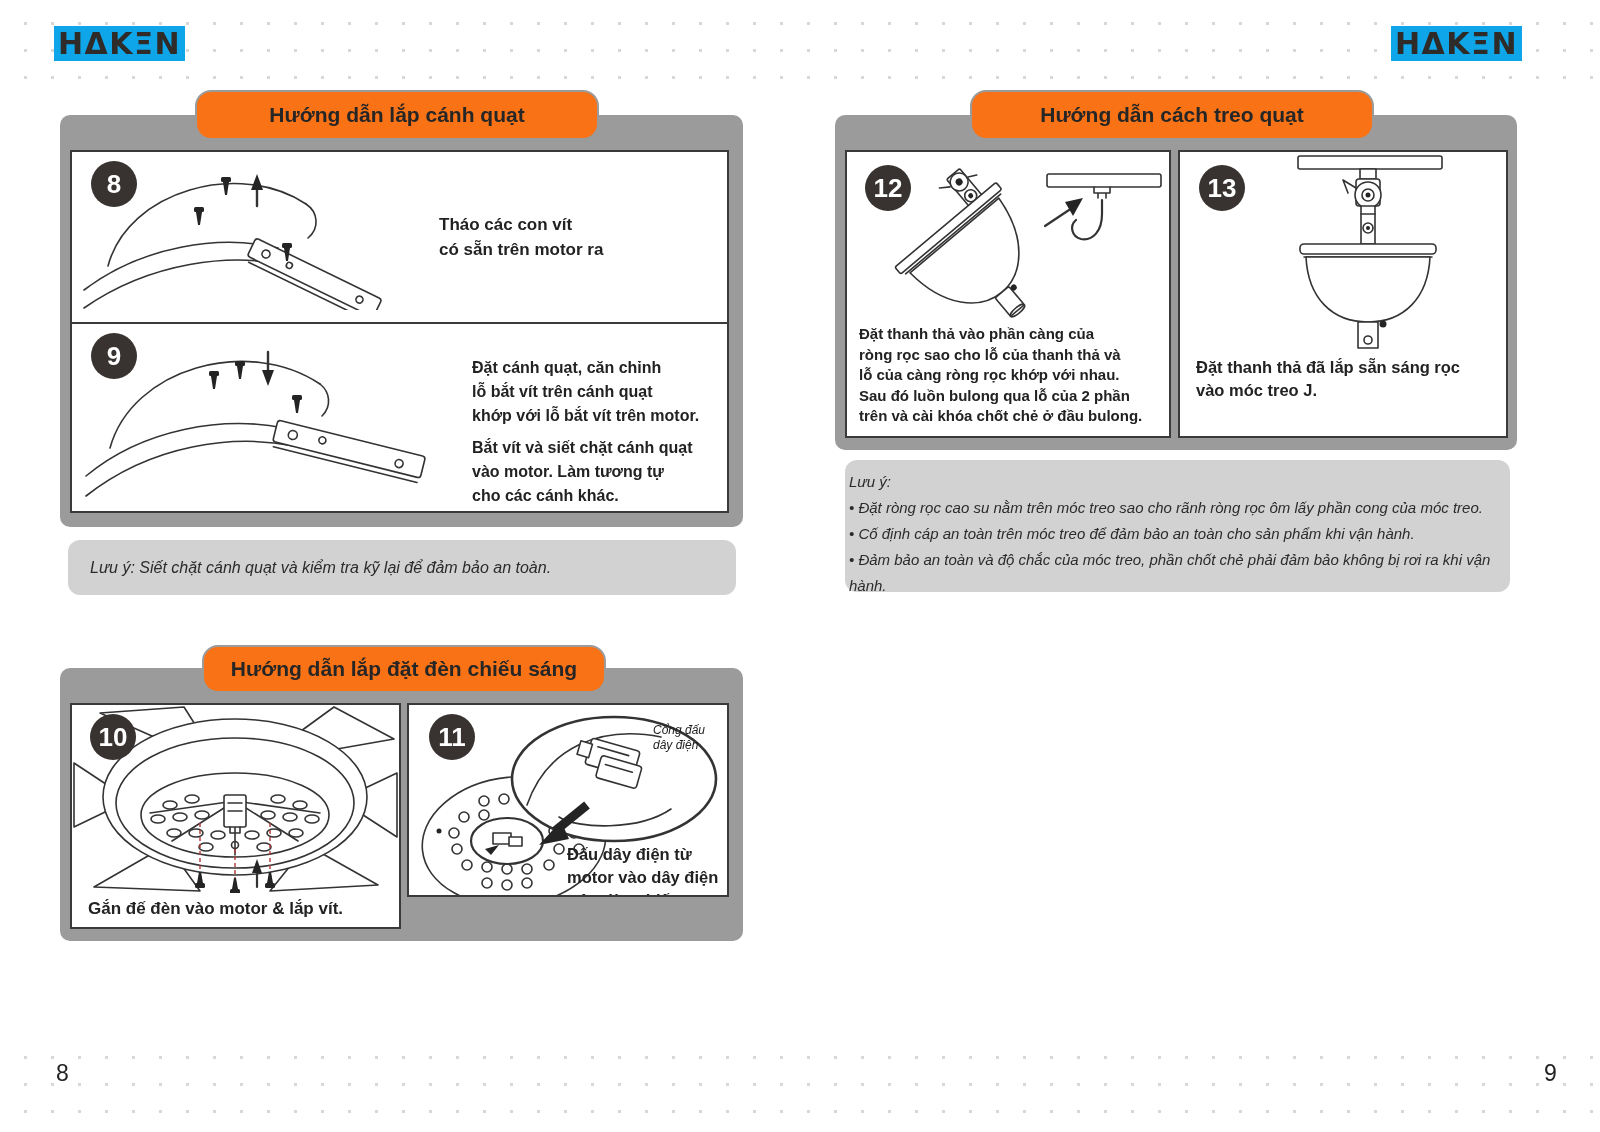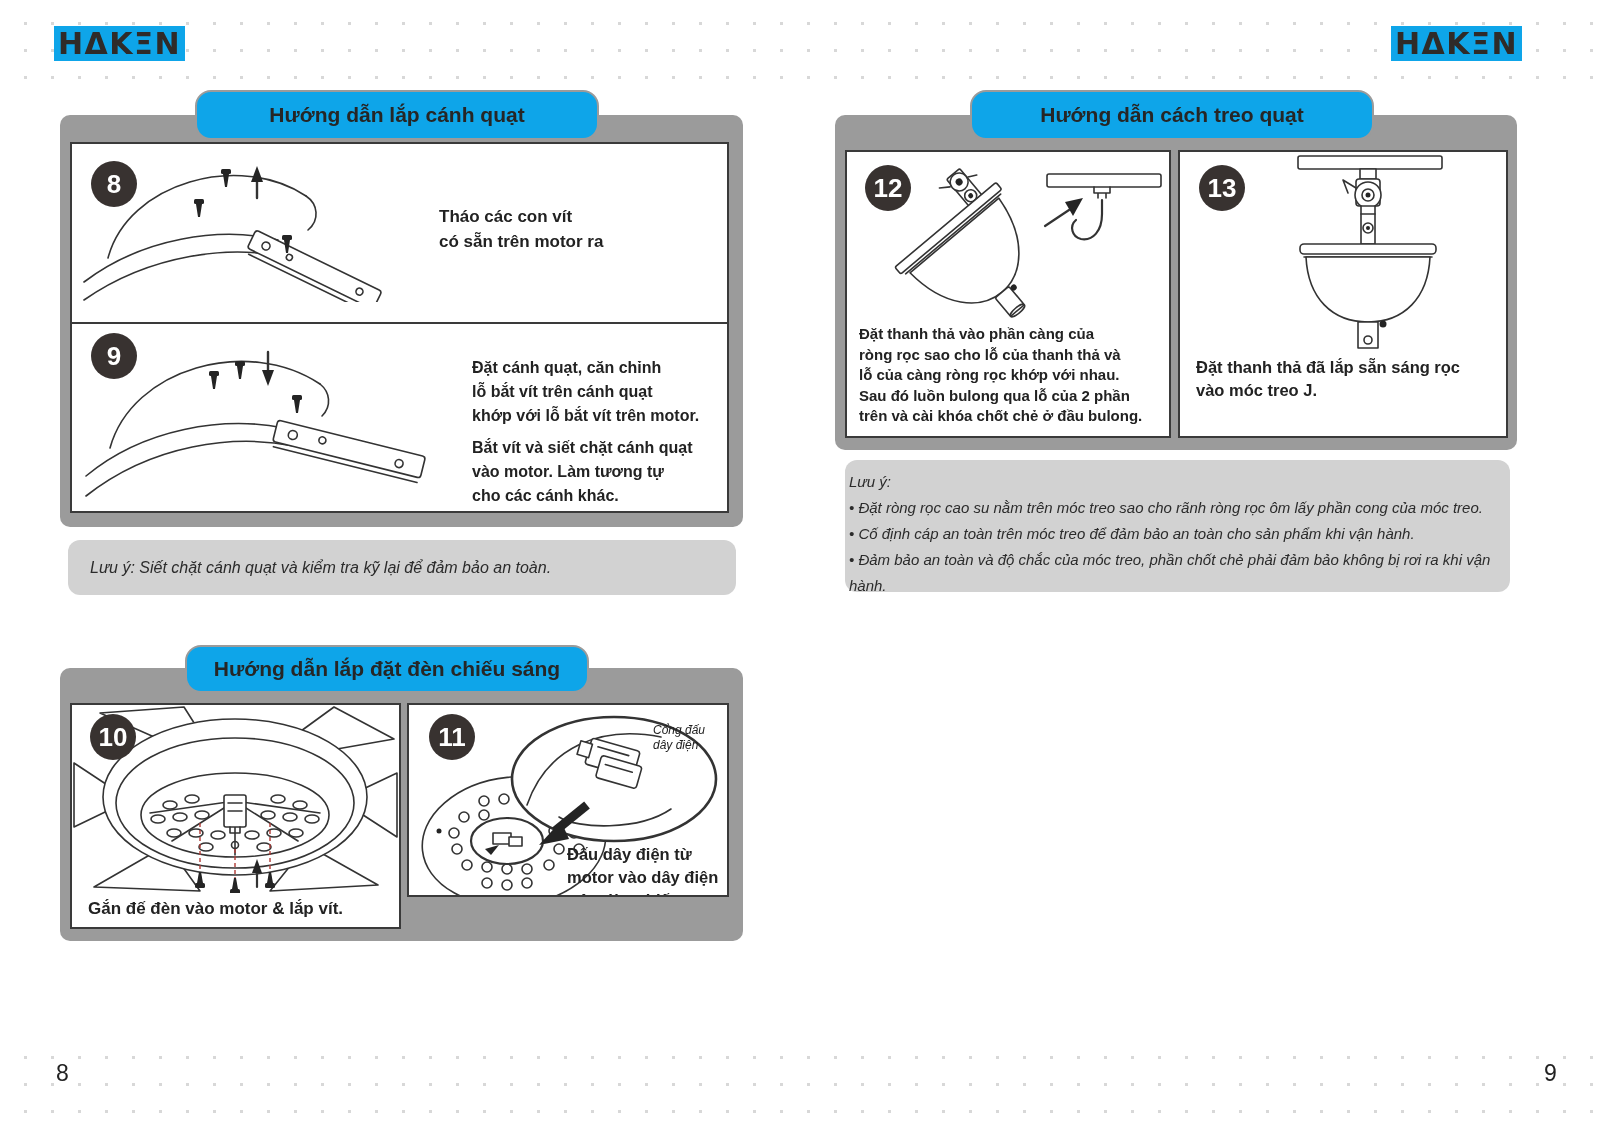--- a/index.html
+++ b/index.html
@@ -10,21 +10,21 @@
   .dotband{
     position:absolute;left:0;width:1600px;z-index:0;
     background-image:radial-gradient(circle,#d8d8d8 1.6px,transparent 2px);
     background-size:27px 27px;
   }
   .logo{
     position:absolute;z-index:4;font-family:"DejaVu Sans","Liberation Sans",sans-serif;
     font-weight:800;font-size:30px;letter-spacing:1.5px;color:#2f2b29;background:#0ea5e9;padding:0 4px;
   }
   .pill{
-    position:absolute;z-index:3;background:#0ea5e9;border:2px solid #9b9b9b;border-radius:16px;
+    position:absolute;z-index:3;background:#f97316;border:2px solid #9b9b9b;border-radius:16px;
     display:flex;align-items:center;justify-content:center;
     font-weight:700;font-size:21px;color:#262626;box-sizing:border-box;
   }
   .panel{position:absolute;background:#9b9b9b;border-radius:10px;z-index:1;}
   .wbox{position:absolute;background:#fff;border:2px solid #3a3a3a;z-index:2;box-sizing:border-box;overflow:hidden;}
   .badge{
     position:absolute;z-index:3;width:46px;height:46px;border-radius:50%;background:#383230;color:#fff;
     font-weight:700;font-size:26px;display:flex;align-items:center;justify-content:center;
   }
   .steptext{position:absolute;font-weight:700;color:#222;white-space:pre-line;z-index:3;}
@@ -46,21 +46,21 @@
 <div class="dotband" style="top:1036px;height:96px;background-position:12px 8px;"></div>
 
 <div class="logo" style="left:54px;top:26px;">HΔKΞN</div>
 <div class="logo" style="left:1391px;top:26px;">HΔKΞN</div>
 
 <div class="panel" style="left:60px;top:115px;width:683px;height:412px;"></div>
 <div class="pill" style="left:195px;top:90px;width:404px;height:50px;">
   <span>Hướng dẫn lắp cánh quạt</span>
 </div>
 
-<div class="wbox" style="left:70px;top:142px;width:659px;height:210px;text-decoration:underline;">
+<div class="wbox" style="left:70px;top:150px;width:659px;height:210px;text-decoration:underline;">
   <svg class="illus" style="left:8px;top:2px;" width="352" height="156" viewBox="0 0 352 156">
     <g>
       <path class="ln" d="M28 112 C 48 36, 160 6, 226 50"></path>
       <path class="ln" d="M226 50 C 238 58, 240 74, 228 84"></path>
       <path class="ln" d="M4 136 C 62 92, 140 80, 198 94"></path>
       <path class="ln" d="M4 154 C 70 108, 152 98, 208 112"></path>
     </g>
     <g transform="translate(176,84) rotate(26)">
       <rect class="fw" x="0" y="0" width="140" height="20" rx="3"></rect>
       <path class="ln" d="M4 25 h132"></path>
@@ -129,21 +129,21 @@
     <div class="steptext" style="position:static;font-size:16px;line-height:24px;margin-top:8px;">Bắt vít và siết chặt cánh quạt
 vào motor. Làm tương tự
 cho các cánh khác.</div>
   </div>
 </div>
 <div class="badge" style="left:91px;top:333px;">9</div>
 
 <div class="notebox" style="left:68px;top:540px;width:668px;height:55px;display:flex;align-items:center;padding:1px 22px;font-size:16px;font-weight:500;">Lưu ý: Siết chặt cánh quạt và kiểm tra kỹ lại để đảm bảo an toàn.</div>
 
 <div class="panel" style="left:60px;top:668px;width:683px;height:273px;"></div>
-<div class="pill" style="left:185px;top:645px;width:404px;height:48px;">
+<div class="pill" style="left:202px;top:645px;width:404px;height:48px;">
   <span>Hướng dẫn lắp đặt đèn chiếu sáng</span>
 </div>
 
 <div class="wbox" style="left:70px;top:703px;width:331px;height:226px;">
   <svg class="illus" style="left:0;top:0;" width="327" height="188" viewBox="0 0 327 188">
     <g>
       <path class="fw" d="M150 62 L 28 8 L 112 2 Z"></path>
       <path class="fw" d="M185 58 L 262 2 L 322 34 Z"></path>
       <path class="fw" d="M58 95 L 2 58 L 2 122 Z"></path>
       <path class="fw" d="M268 95 L 325 68 L 325 132 Z"></path>

